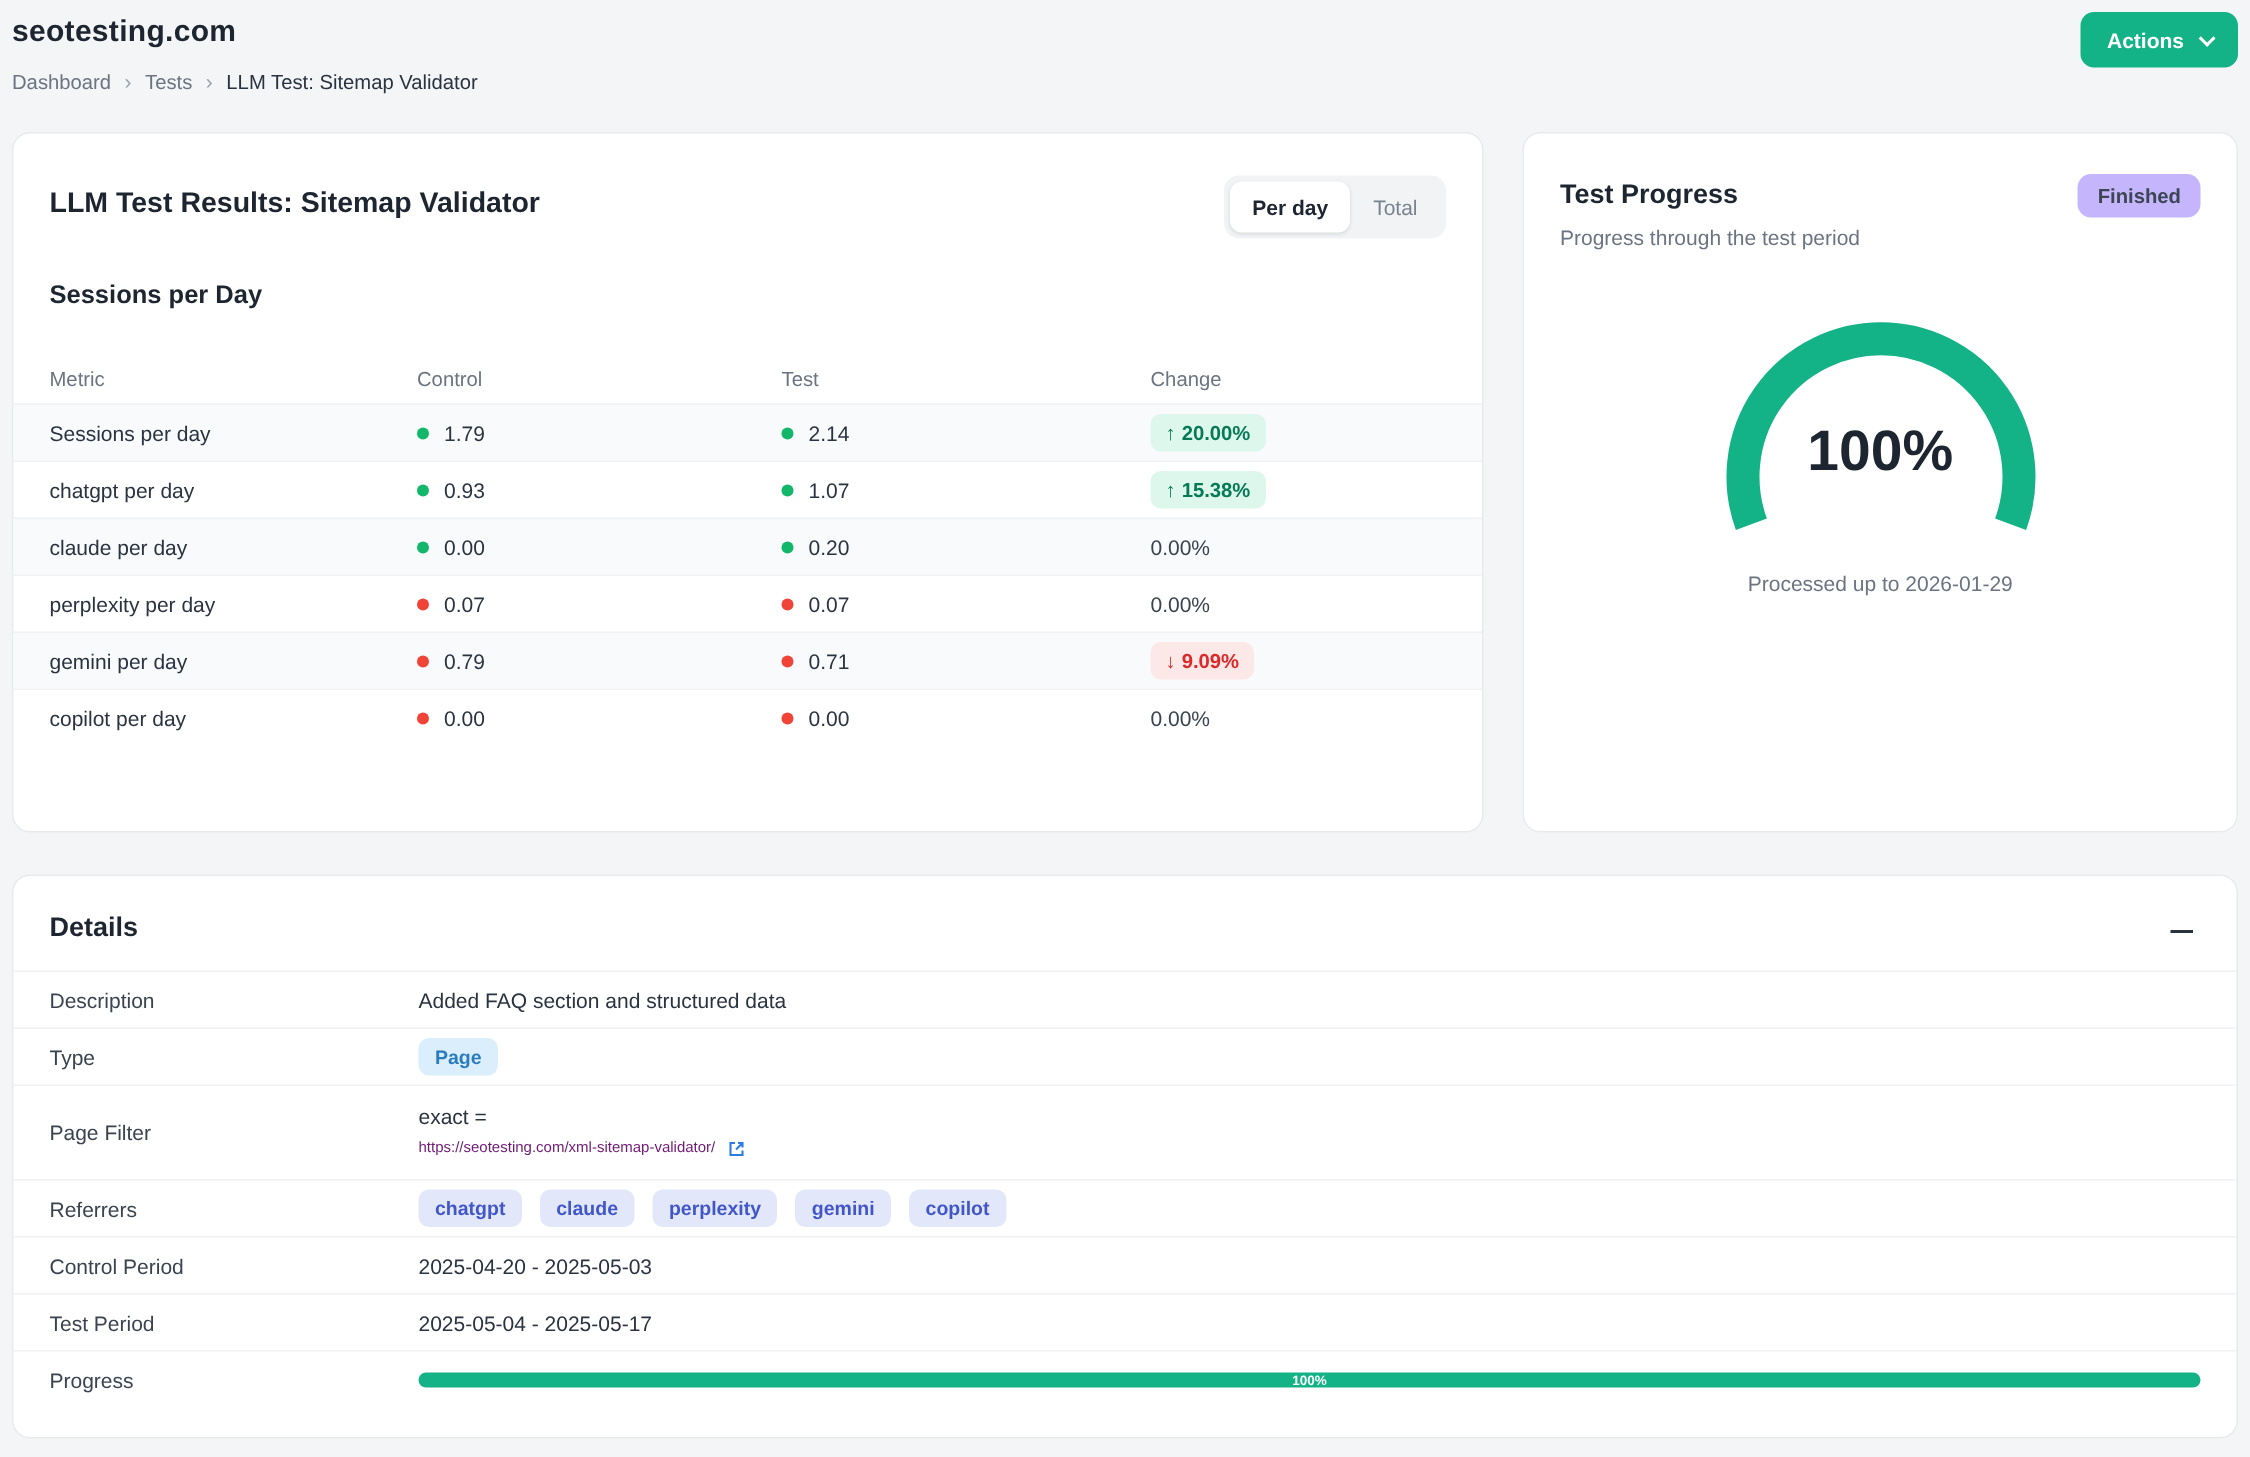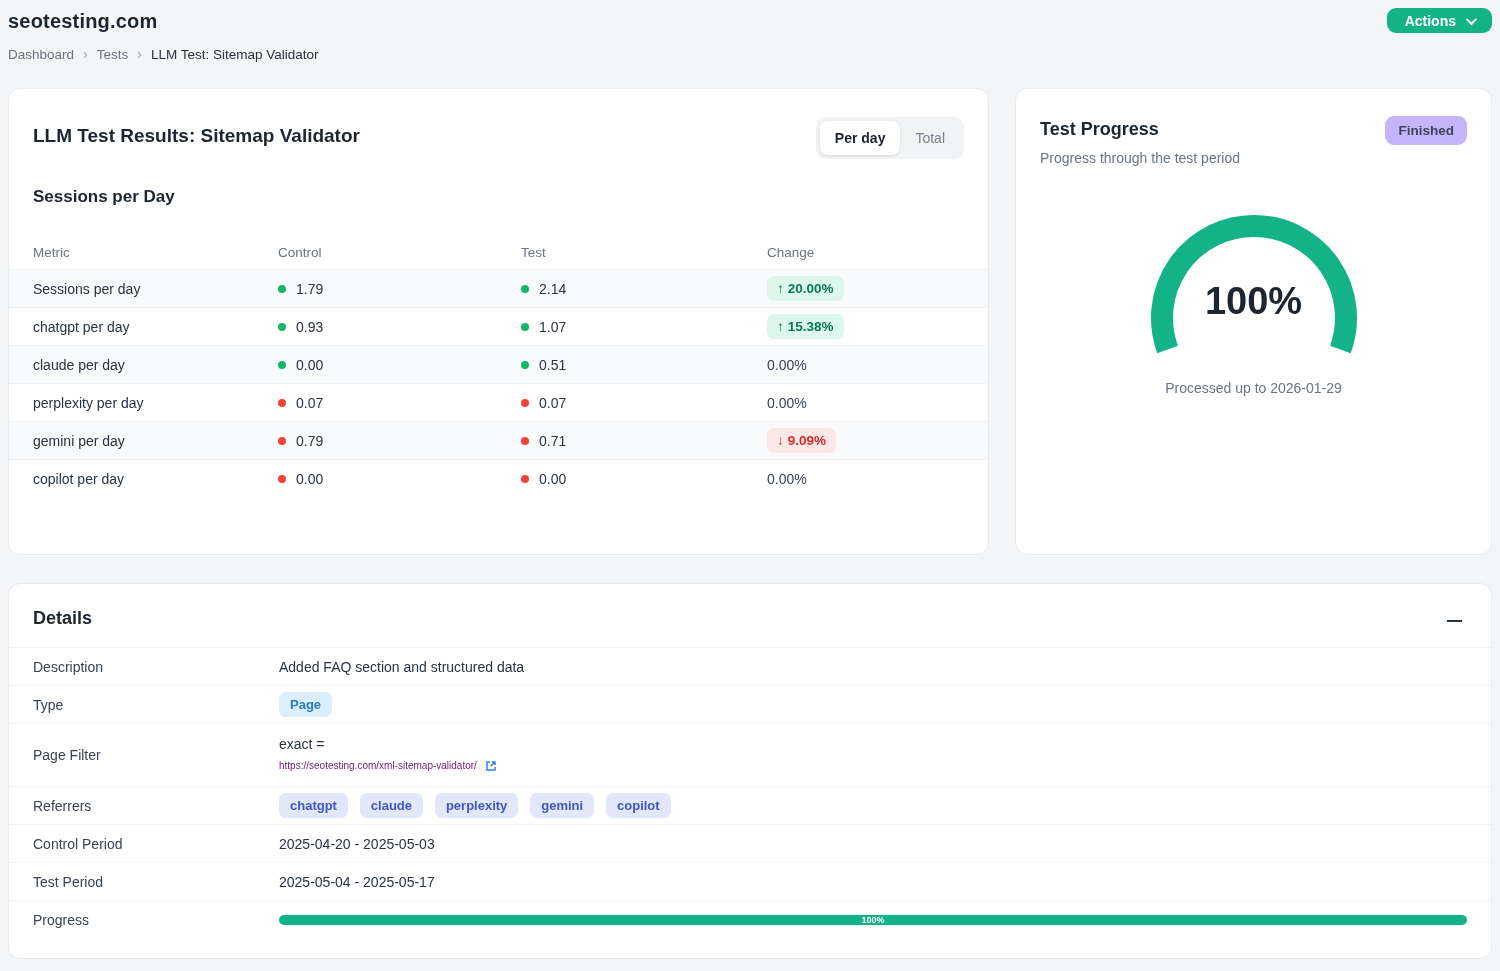--- a/index.html
+++ b/index.html
@@ -14,21 +14,21 @@
   
   .header { position: relative; padding: 2px 0 0 0; }
   .site-title { font-size: 20px; font-weight: 700; letter-spacing: .2px; }
   .breadcrumb { margin-top: 13px; font-size: 13.5px; color: #6b7480; display: flex; gap: 9px; align-items: center; }
   .breadcrumb .crumb { cursor: pointer; }
   .breadcrumb .crumb.current { color: #2a3340; }
   .breadcrumb .sep { color: #9aa2ab; font-size: 14px; }
   .actions-btn {
     position: absolute; top: 0; right: 0;
     background: #13b287; color: #fff; border: none; border-radius: 9px;
-    height: 25px; padding: 0 18px; font-size: 14px; font-weight: 700;
+    height: 37px; padding: 0 18px; font-size: 14px; font-weight: 700;
     font-family: inherit; display: flex; align-items: center; gap: 10px; cursor: pointer;
   }
   .chev { width: 8px; height: 8px; border-right: 2px solid #fff; border-bottom: 2px solid #fff;
     transform: rotate(45deg) translateY(-2px); display: inline-block; }
   
   .card { background: #fff; border: 1px solid #e8ebee; border-radius: 12px; }
   .main-row { display: flex; gap: 26px; margin-top: 26px; align-items: stretch; }
   .results-card { flex: 0 0 981px; position: relative; min-height: 467px; padding-bottom: 40px; }
   .progress-card { flex: 1 1 auto; position: relative; min-height: 467px; }
   
@@ -134,21 +134,21 @@
           <span><span class="dot green"></span><span>0.93</span></span>
           <span><span class="dot green"></span><span>1.07</span></span>
           <span><span class="badge-change up">
                 <span>↑</span>
                 <span>15.38%</span>
               </span></span>
         </div>
         <div class="t-row">
           <span>claude per day</span>
           <span><span class="dot green"></span><span>0.00</span></span>
-          <span><span class="dot green"></span><span>0.51</span></span>
+          <span><span class="dot green"></span><span>0.20</span></span>
           <span class="change-plain">0.00%</span>
         </div>
         <div class="t-row">
           <span>perplexity per day</span>
           <span><span class="dot red"></span><span>0.07</span></span>
           <span><span class="dot red"></span><span>0.07</span></span>
           <span class="change-plain">0.00%</span>
         </div>
         <div class="t-row">
           <span>gemini per day</span>

